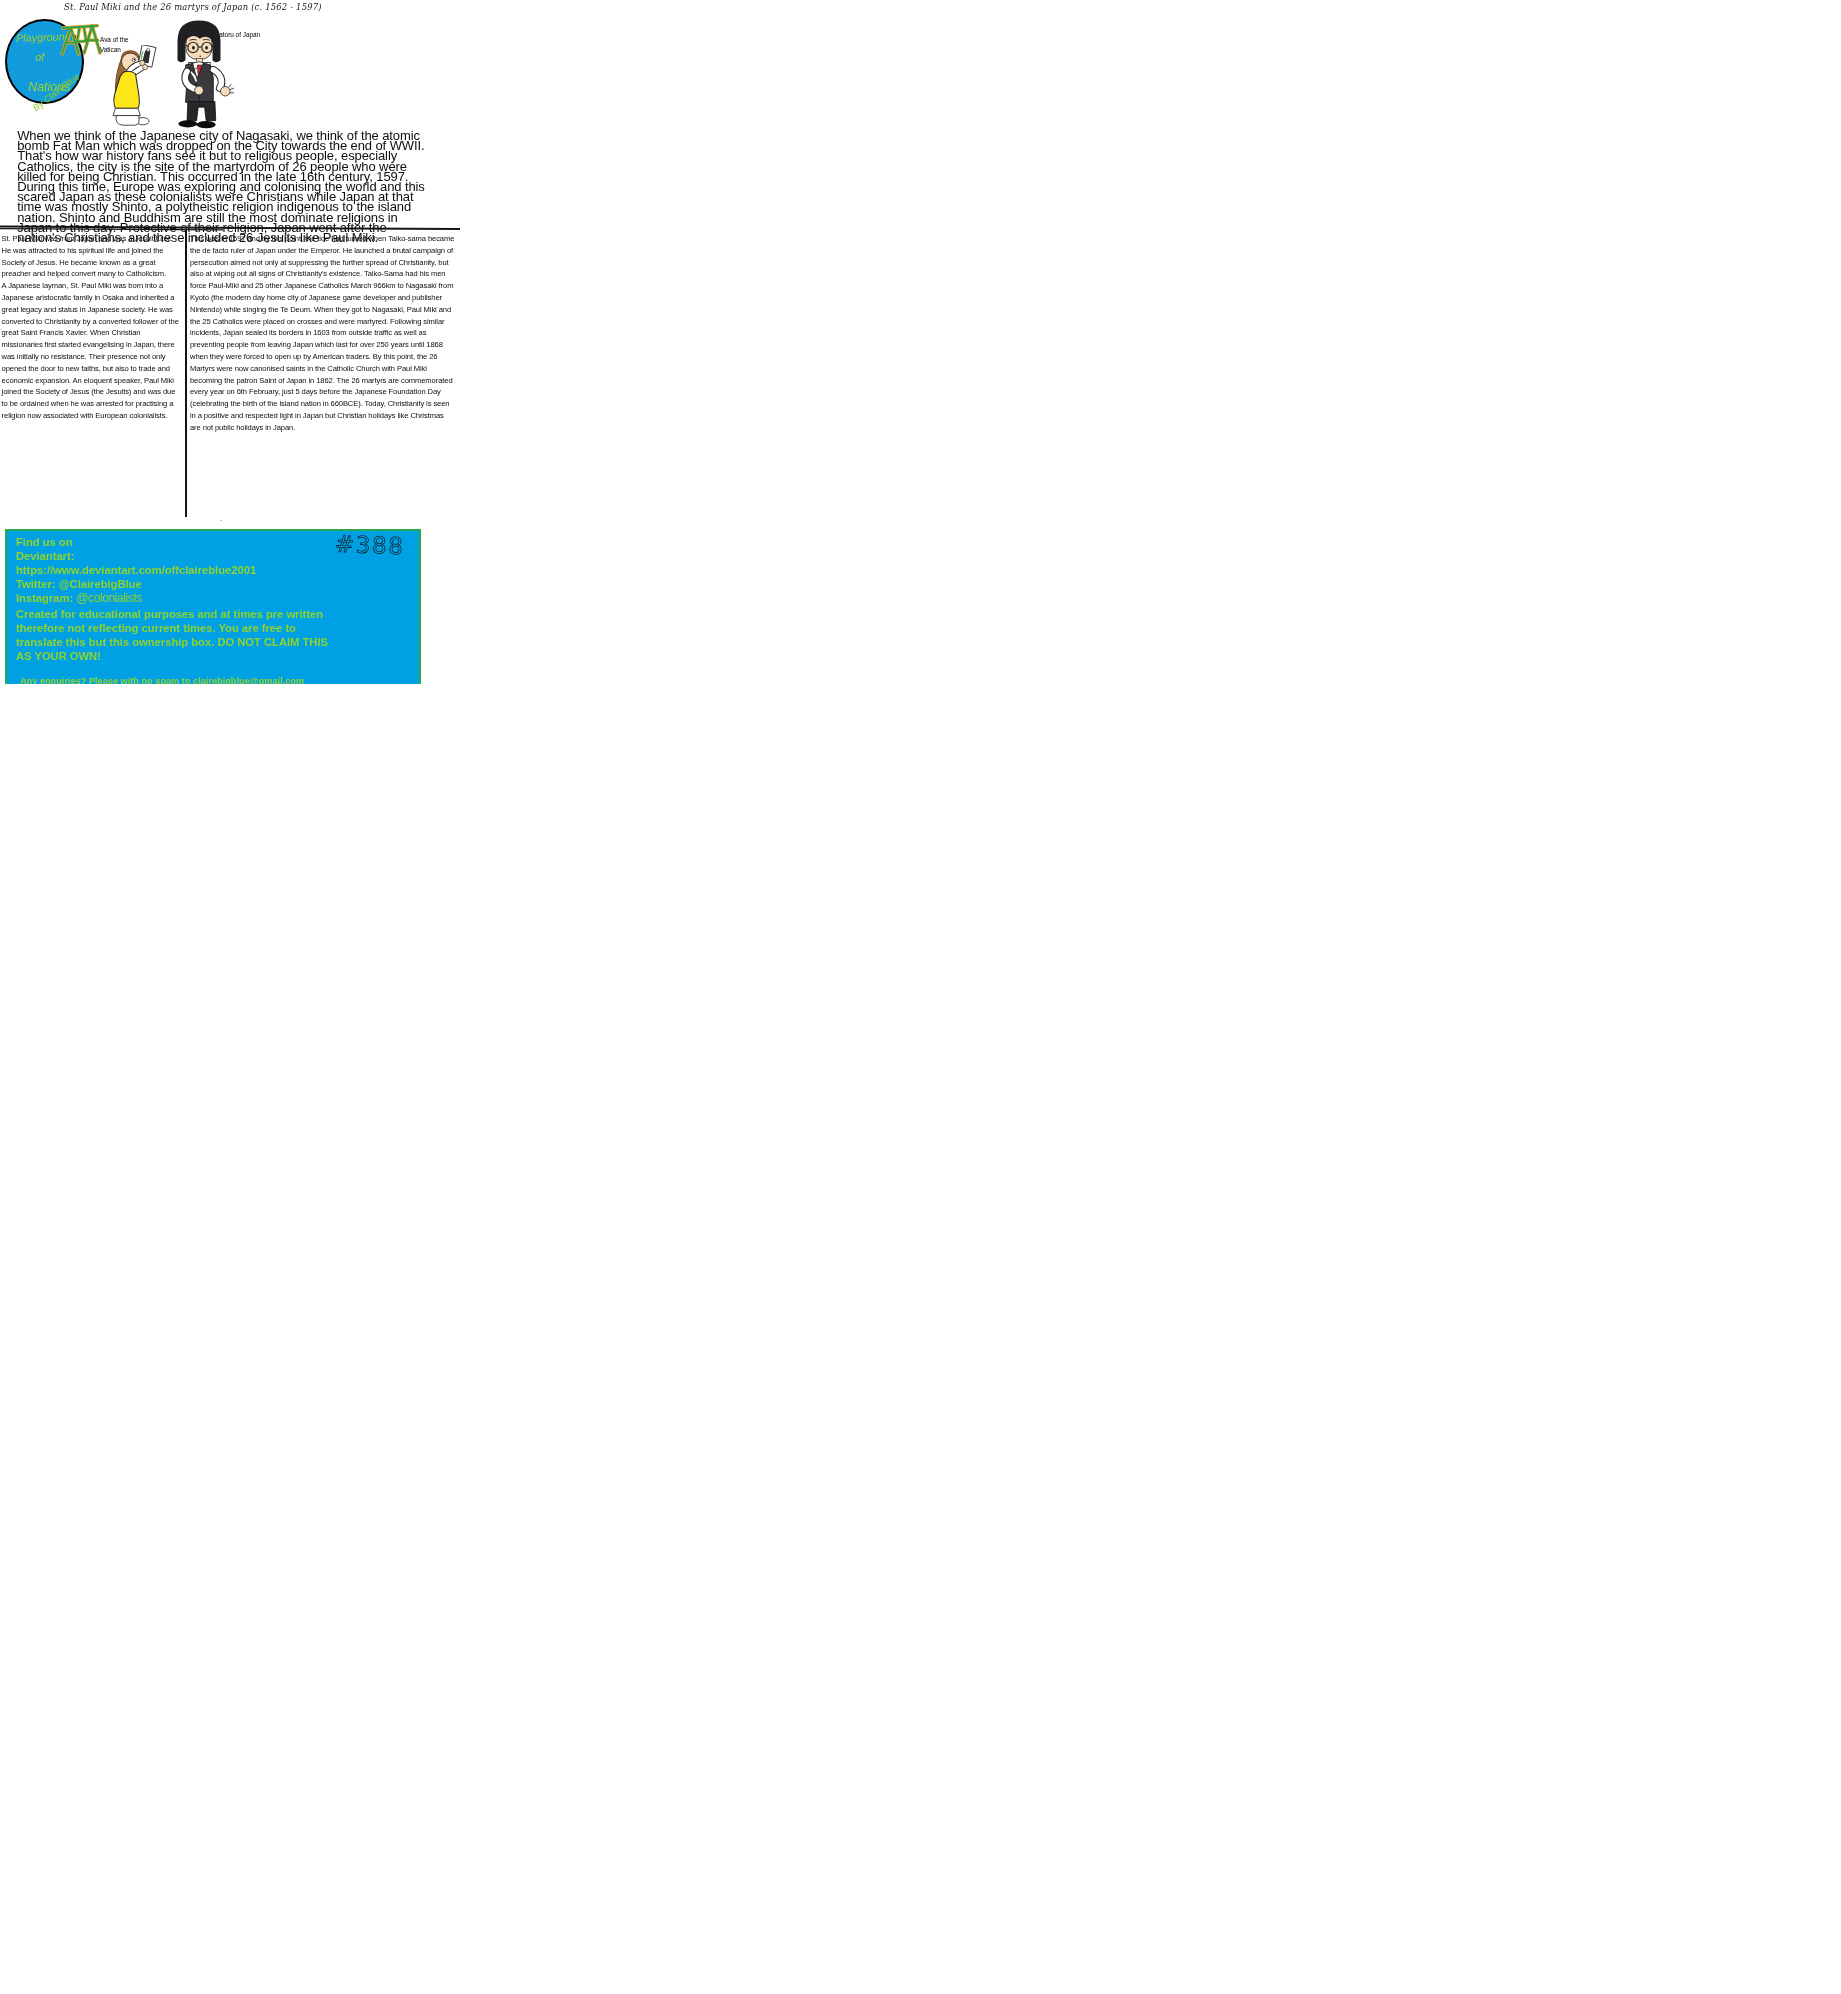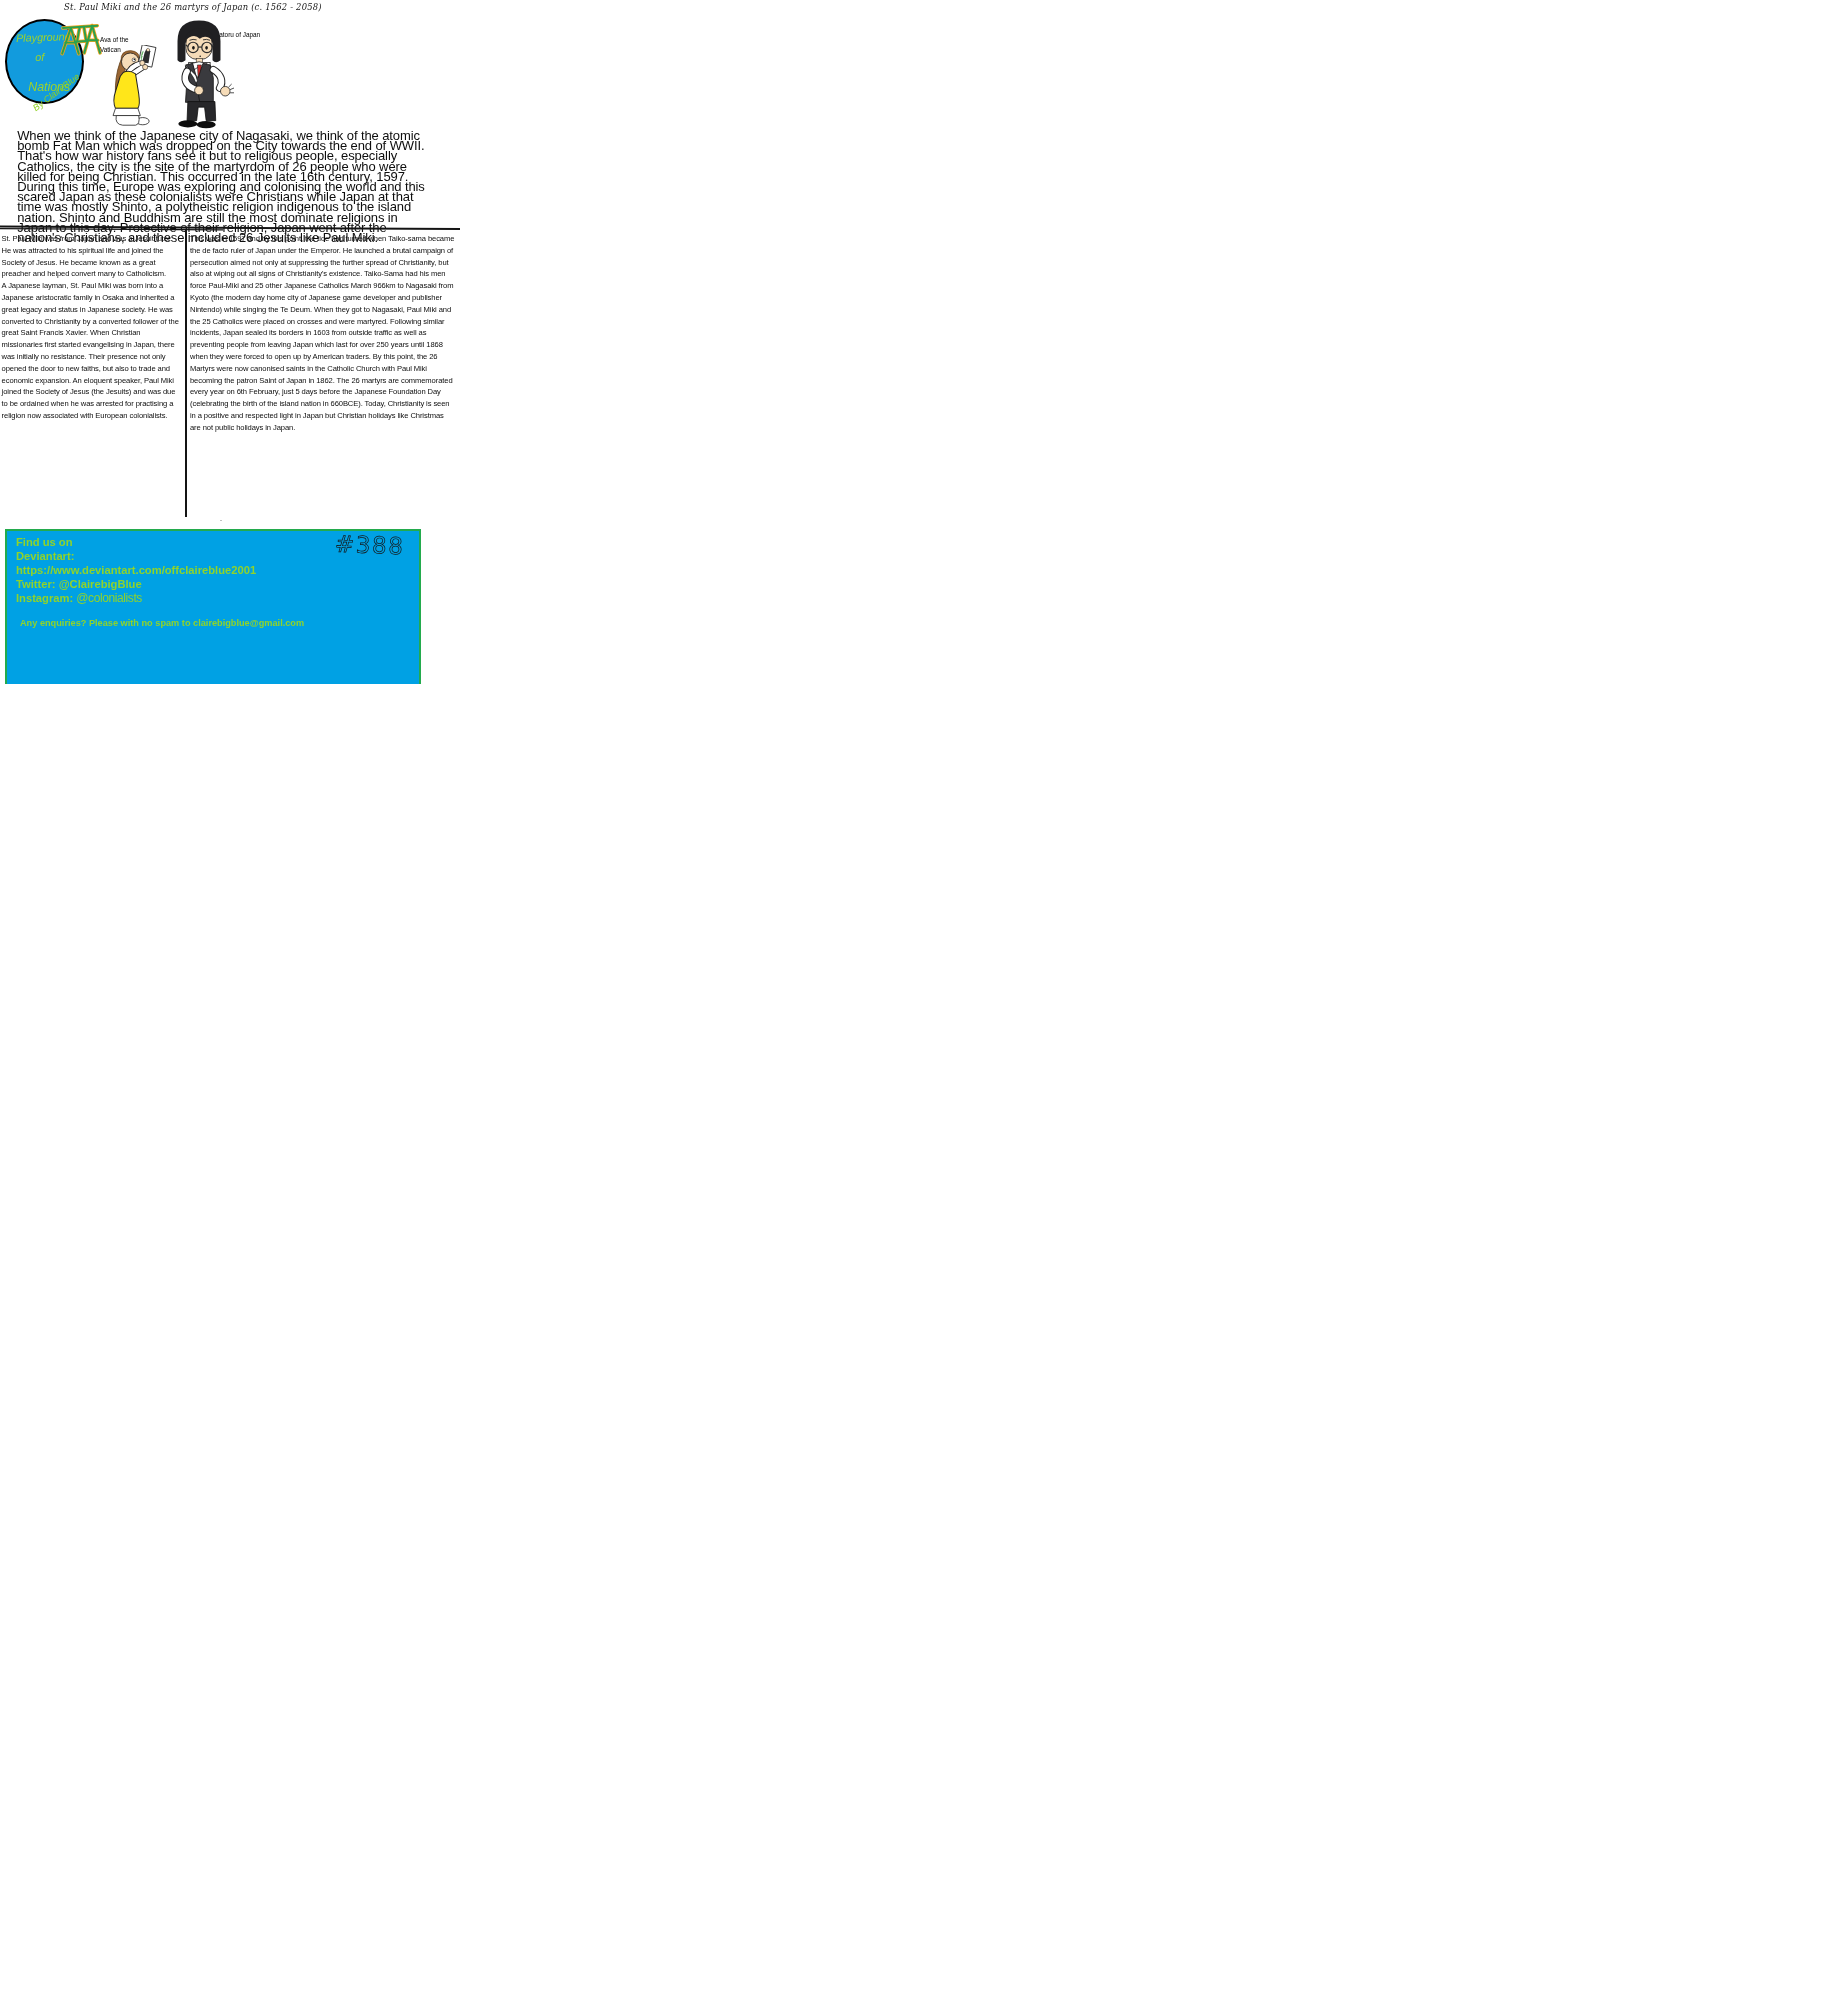--- a/index.html
+++ b/index.html
@@ -86,21 +86,21 @@
   }
   #issue-number{
     left:335px;top:532px;font-size:23px;letter-spacing:1.6px;
     color:#111;-webkit-text-fill-color:transparent;-webkit-text-stroke:0.7px #151515;
     transform:rotate(2deg);font-family:"DejaVu Sans", sans-serif;white-space:nowrap;
   }
 </style>
 </head>
 <body>
 
-<div class="abs" id="page-title">St. Paul Miki and the 26 martyrs of Japan (c. 1562 - 2058)</div>
+<div class="abs" id="page-title">St. Paul Miki and the 26 martyrs of Japan (c. 1562 - 1597)</div>
 
 <div class="abs" id="logo-oval">
   <span class="logo-line" id="logo-line1">Playground</span>
   <span class="logo-line" id="logo-line2">of</span>
   <span class="logo-line" id="logo-line3">Nations</span>
 </div>
 
 <svg class="abs" id="swing-icon" width="45" height="39" viewBox="0 0 114 98">
   <g fill="none" stroke="var(--swing-orange,#f2a41f)" stroke-width="9" stroke-linecap="round">
     <path d="M10,25 L97,19"></path>
@@ -228,16 +228,22 @@
 
 <div class="abs" id="footer-box">
   <div class="social-line">Find us on</div>
   <div class="social-line">Deviantart:</div>
   <div class="social-line">https://www.deviantart.com/offclaireblue2001</div>
   <div class="social-line">Twitter: @ClairebigBlue</div>
   <div class="social-line">
     <span>Instagram:</span>
     <span id="insta-handle">@colonialists</span>
   </div>
+  <div id="notice">
+    <div>Created for educational purposes and at times pre written</div>
+    <div>therefore not reflecting current times. You are free to</div>
+    <div>translate this but this ownership box. DO NOT CLAIM THIS</div>
+    <div>AS YOUR OWN!</div>
+  </div>
   <div id="enquiries">Any enquiries? Please with no spam to clairebigblue@gmail.com</div>
 </div>
 <div class="abs" id="issue-number">#388</div>
 
 
 </body></html>

